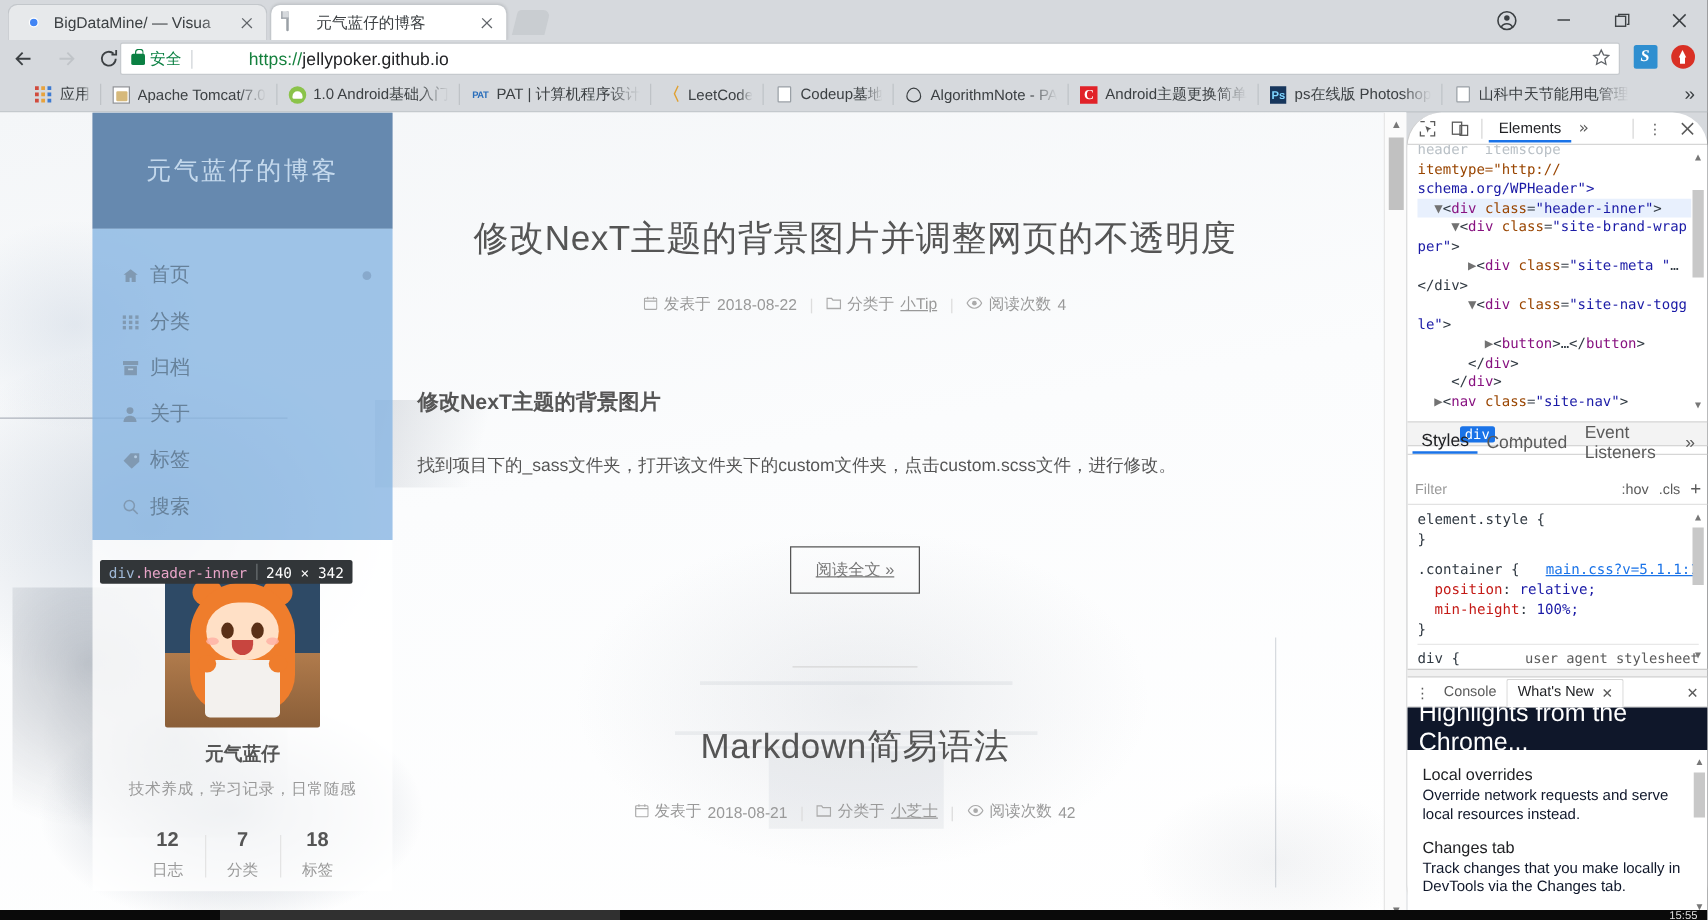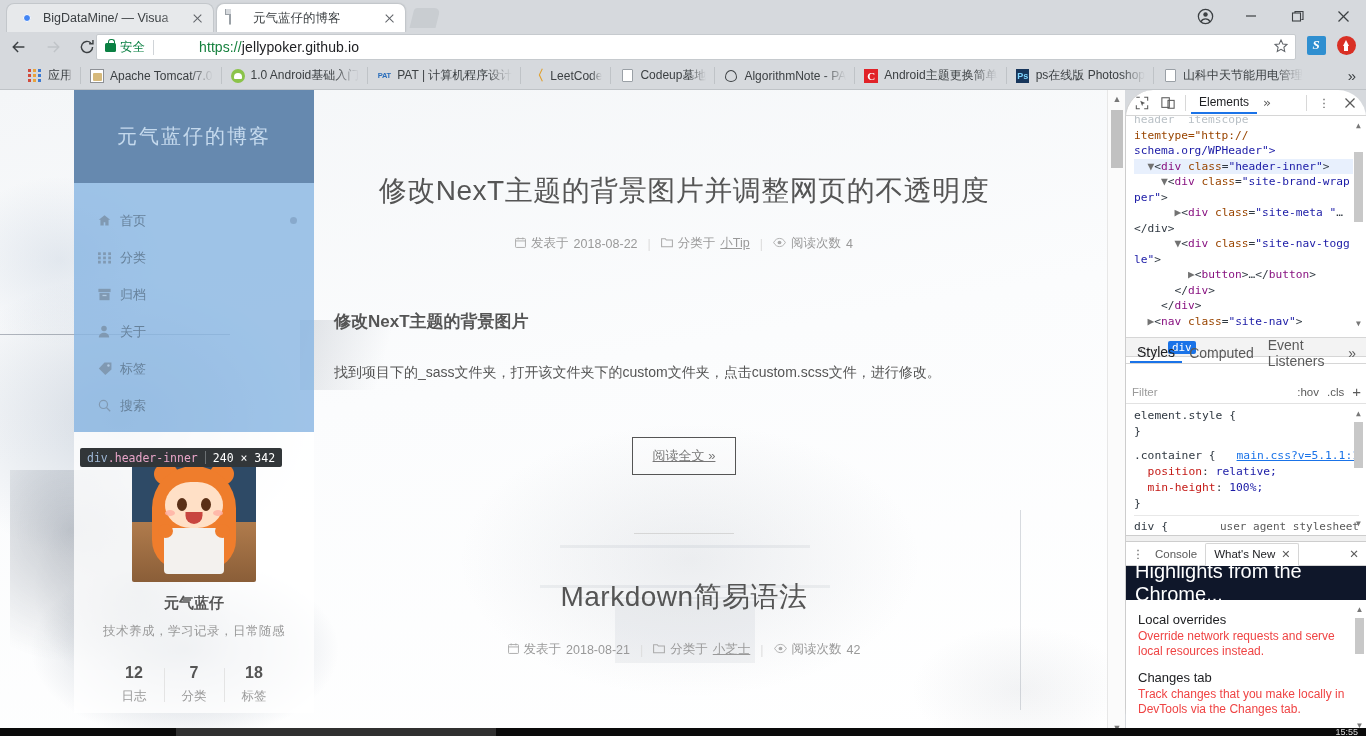--- a/index.html
+++ b/index.html
@@ -121,21 +121,21 @@
       border-radius:0 0 70px 0;}
   .bg-wire{ position:absolute; left:0; top:244px; width:230px; height:1px; background:rgba(90,100,116,.45); }
   .bg-wire2{ position:absolute; left:1020px; top:420px; width:1px; height:200px; background:rgba(120,130,145,.28); }
 
   
   .sidebar{ position:absolute; left:74px; top:0; width:240px; }
   .site-header{ width:240px; height:93px; background:rgba(73,104,141,.86);
      display:flex; align-items:center; justify-content:center; }
   .site-title{ color:#e9eef5; font-size:20px; letter-spacing:2px; font-weight:400; }
   .site-nav{ width:240px; height:249px; background:rgba(151,190,232,.72); padding-top:19px; }
-  .navitem{ height:37px; display:flex; align-items:center; padding-left:24px; color:#6f7d8c; font-size:13px;text-align:center;}
+  .navitem{ height:37px; display:flex; align-items:center; padding-left:24px; color:#6f7d8c; font-size:16px;text-align:center;}
   .navitem .nicon{ width:22px; color:#8793a1; font-size:13px; display:inline-flex; justify-content:flex-start;}
   .navitem .nlabel{ color:#62707f; }
   .navitem .ndot{ margin-left:auto; margin-right:17px; width:7px;height:7px;border-radius:50%;background:rgba(120,140,165,.55);}
 
   .profile{ width:240px; background:rgba(255,255,255,.80); padding:26px 0 8px; text-align:center; }
   .avatar{ width:124px;height:124px;margin:0 auto; border-radius:2px; overflow:hidden; position:relative;
      background:linear-gradient(#2e4a66 0%,#2e4a66 52%,#b07b4c 52%,#8a5e38 100%);}
   .avatar .hood{ position:absolute; left:50%; top:8px; transform:translateX(-50%); width:84px;height:104px;
      background:#ef7d2c; border-radius:42px 42px 30px 30px;}
   .avatar .ear-l,.avatar .ear-r{position:absolute;top:5px;width:24px;height:22px;background:#ef7d2c;border-radius:50%;}
@@ -234,21 +234,21 @@
      font-family:"Liberation Sans",sans-serif; font-size:11.5px;}
   .dr-dots{ width:18px; text-align:center; color:#5a5a5a;}
   .dr-tab{ padding:0 8px; height:23px; display:flex;align-items:center; color:#5a5a5a;}
   .dr-tab.active{ color:#202124; background:#fff; border:1px solid #d6d6d6; border-bottom:1px solid #fff; border-radius:2px 2px 0 0; margin-bottom:-1px;}
   .dr-tab .x{ margin-left:6px; font-size:11px; color:#5a5a5a;}
   .dr-close{ margin-left:auto; width:20px; text-align:center; color:#5a5a5a;}
   .wn-banner{ height:34px; background:#0f172a; color:#fff; display:flex; align-items:center; padding:0 9px;
      font-family:"Liberation Sans",sans-serif; font-size:20px;}
   .wn-body{ position:relative; height:136px; overflow:hidden; padding:12px 12px 0; font-family:"Liberation Sans",sans-serif;}
   .wn-h{ font-size:13px; color:#202124; margin-bottom:2px;}
-  .wn-p{ font-size:12px; color:#ef4444; line-height:15px; margin-bottom:11px;}
+  .wn-p{ font-size:12px; color:#0f172a; line-height:15px; margin-bottom:11px;}
   .wn-scroll{ position:absolute; right:2px; top:4px; width:11px; height:128px;}
   .wn-scroll .t{ position:absolute; left:1px; top:14px; width:9px; height:36px; background:#c8c8c8;}
   .wn-scroll .a{ position:absolute; left:0; width:11px;height:12px; color:#777; font-size:8px; text-align:center; line-height:12px;}
   .wn-scroll .a.up{top:0;} .wn-scroll .a.dn{bottom:0;}
 
   
   .taskbar{ position:absolute; left:0; bottom:0; width:1366px; height:8px; background:#0a0a0a;}
   .tb-win{ position:absolute; left:176px; bottom:0; width:320px; height:8px; background:#3a3a3a; opacity:.8;}
   .tb-clock{ position:absolute; right:8px; bottom:0; color:#ddd; font-size:9px; line-height:8px;}
 </style>

